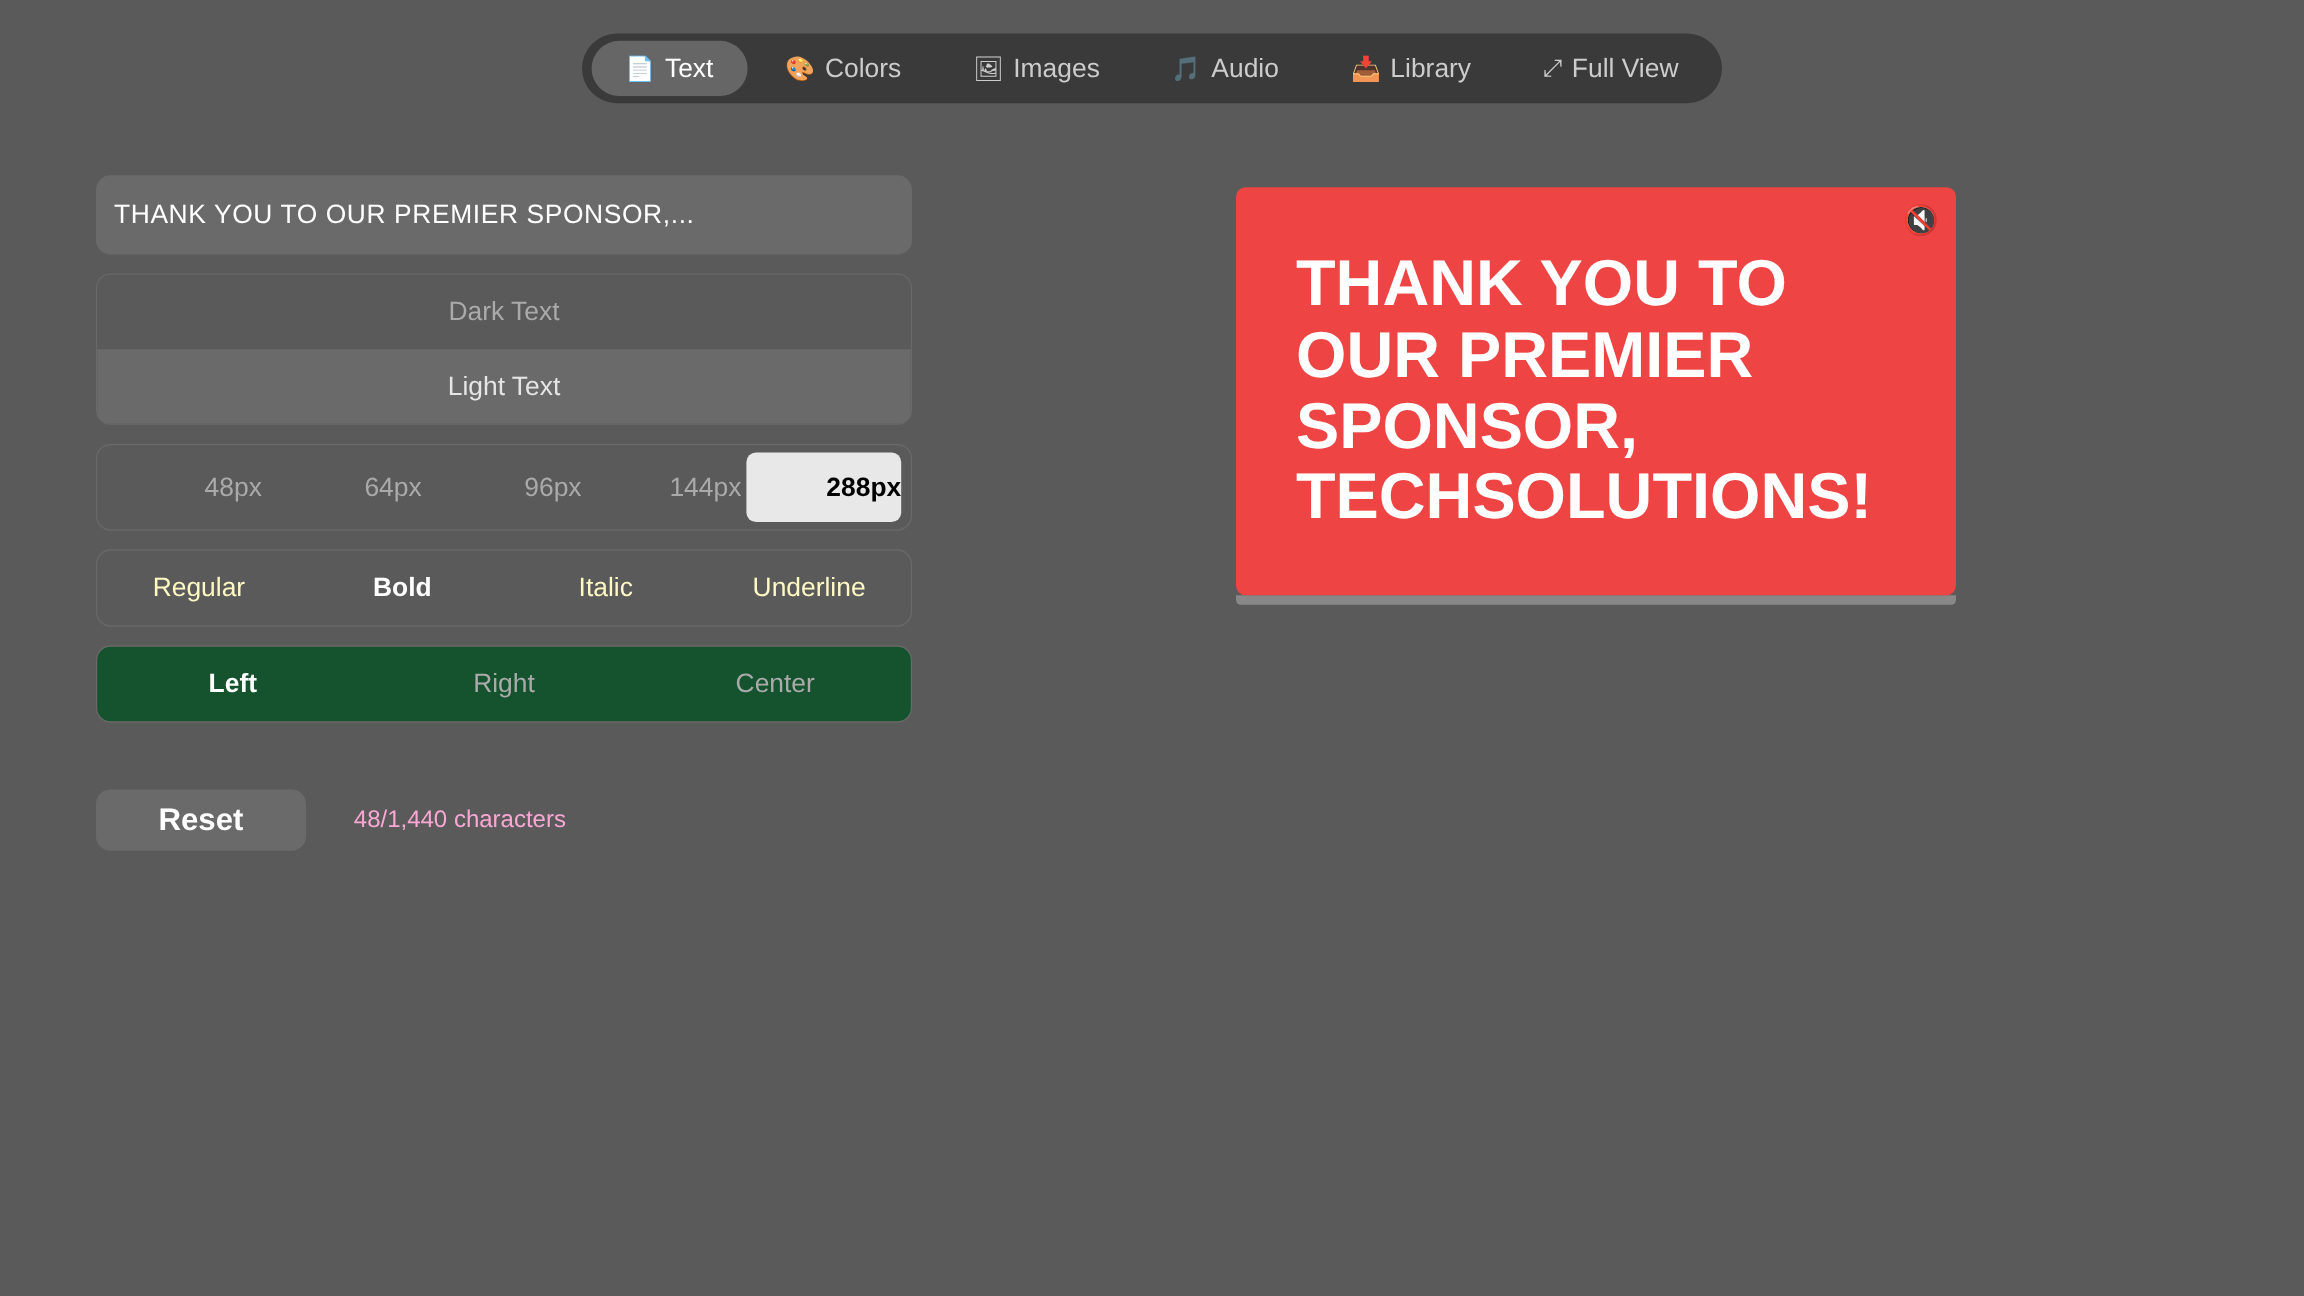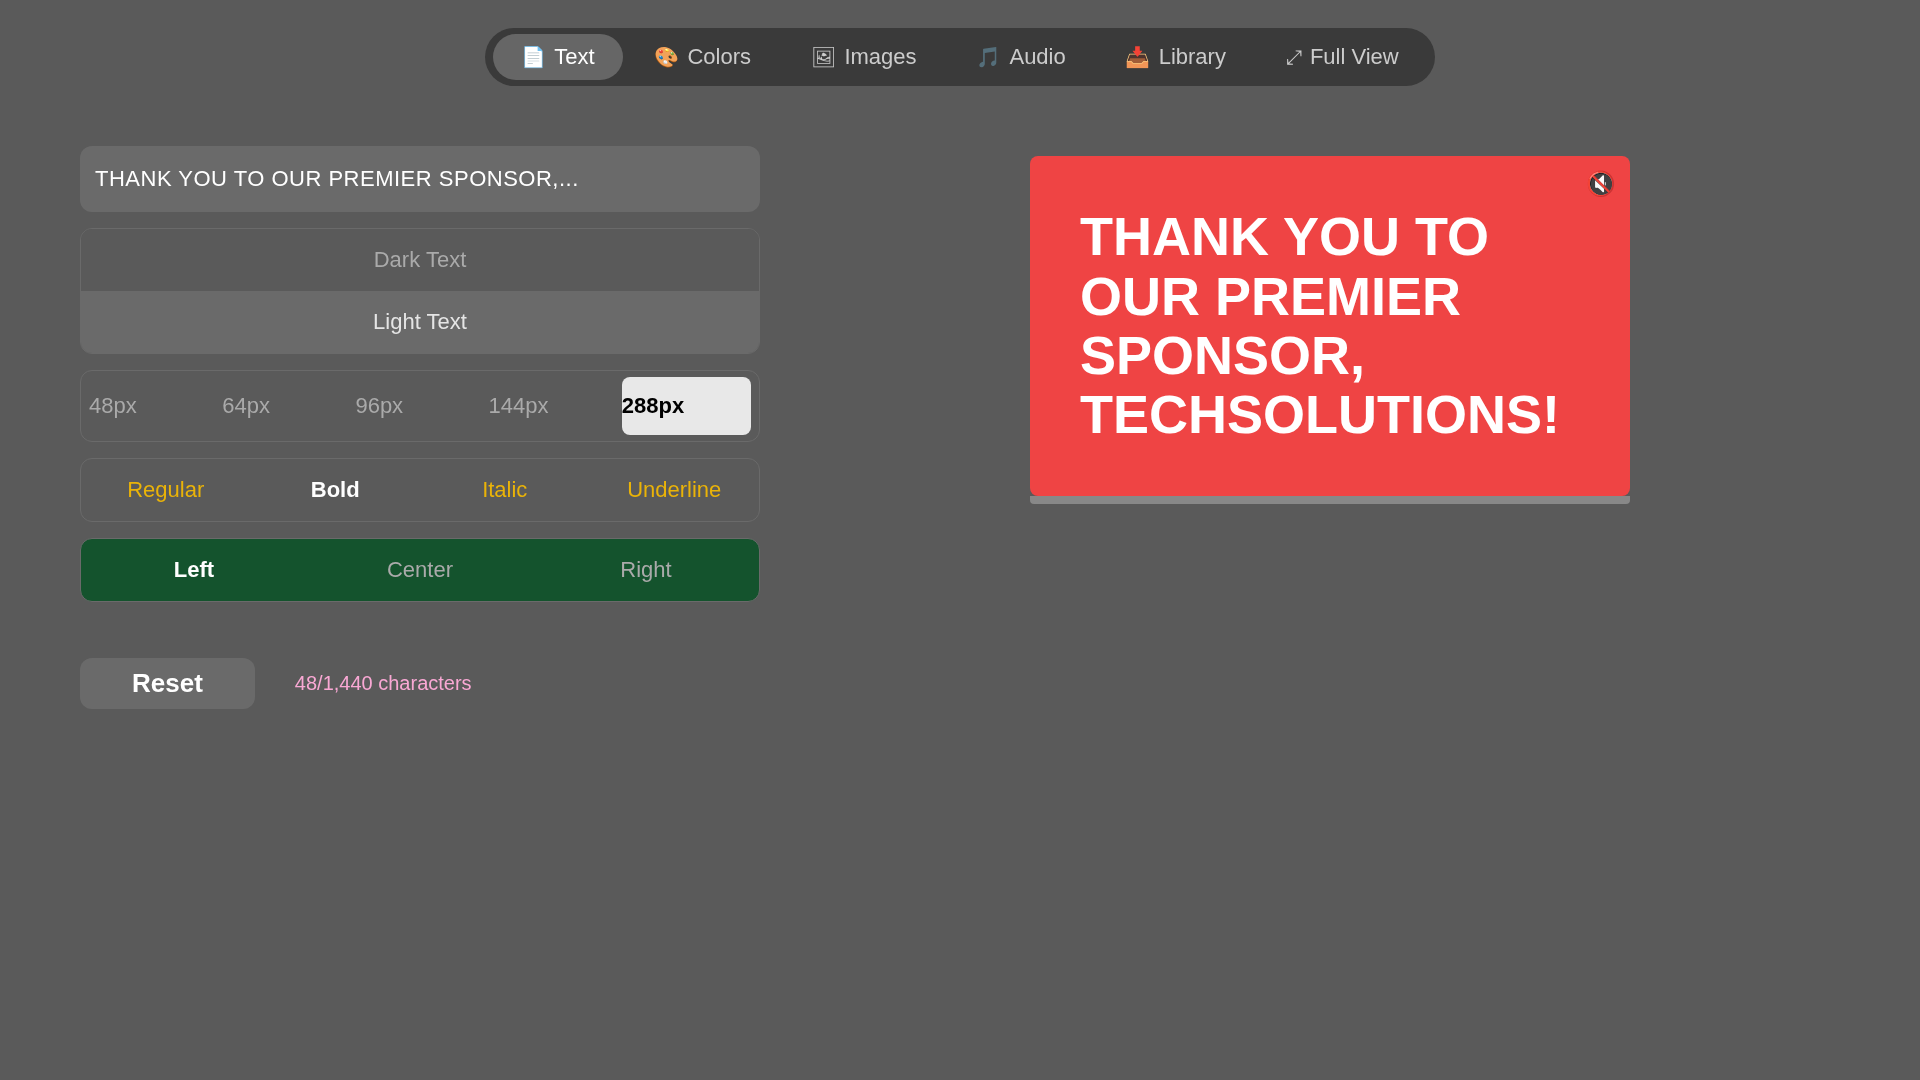--- a/index.html
+++ b/index.html
@@ -112,21 +112,21 @@
       display: flex;
       align-items: center;
       overflow: hidden;
       border: 1px solid #6a6a6a;
       padding: 6px 8px;
       gap: 4px;
     }
     .font-size-btn {
       flex: 1;
       padding: 16px 0;
-      text-align: left;
+      text-align: right;
       font-size: 22px;
       color: #aaa;
       cursor: pointer;
       border-radius: 8px;
     }
     .font-size-btn.active {
       background: #e8e8e8;
       color: #000000;
       font-weight: 600;
     }
@@ -137,21 +137,21 @@
       border-radius: 12px;
       display: flex;
       overflow: hidden;
       border: 1px solid #6a6a6a;
     }
     .font-weight-btn {
       flex: 1;
       padding: 18px 0;
       text-align: center;
       font-size: 22px;
-      color: #eab308;
+      color: #fef9c3;
       cursor: pointer;
     }
     .font-weight-btn.active {
       color: #fff;
       font-weight: 700;
     }
 
     
     .align-row {
       background: #14532d;
@@ -296,22 +296,22 @@
 
     <div class="font-weight-row">
       <div class="font-weight-btn">Regular</div>
       <div class="font-weight-btn active">Bold</div>
       <div class="font-weight-btn">Italic</div>
       <div class="font-weight-btn">Underline</div>
     </div>
 
     <div class="align-row">
       <div class="align-btn active">Left</div>
+      <div class="align-btn">Right</div>
       <div class="align-btn">Center</div>
-      <div class="align-btn">Right</div>
     </div>
 
     <div class="bottom-row">
       <button class="reset-btn">Reset</button>
       <span class="char-count">48/1,440 characters</span>
     </div>
 
   </div>
 
   <div class="right-panel">

